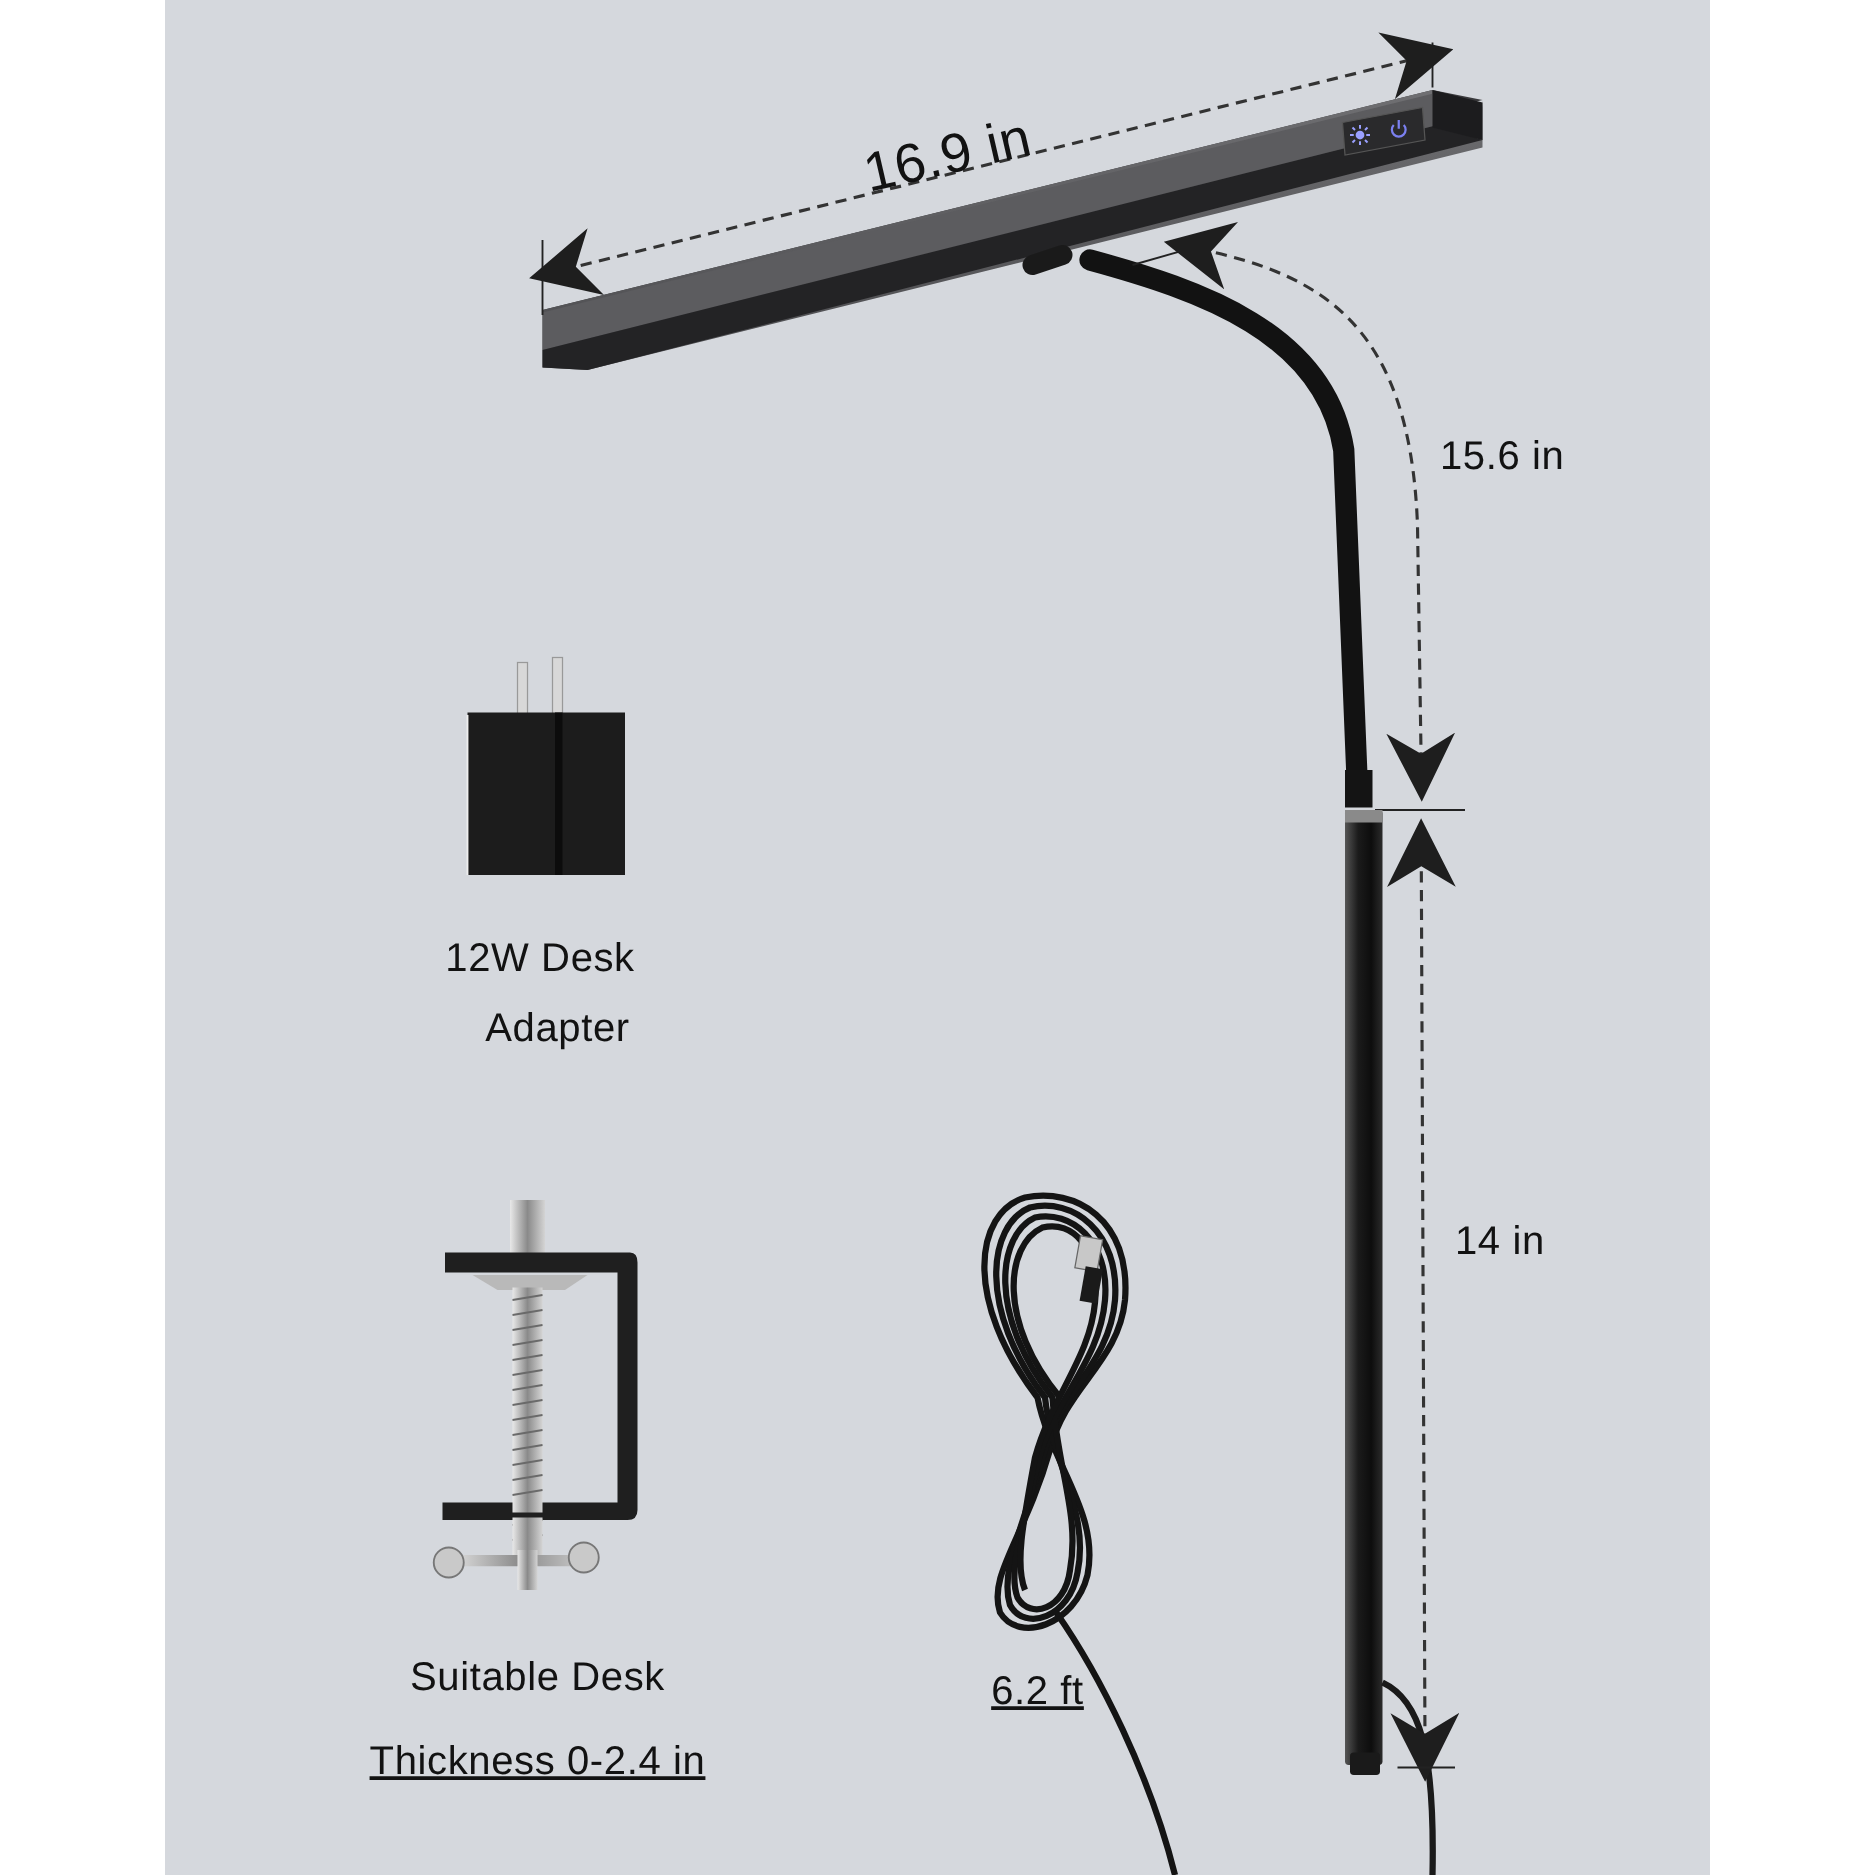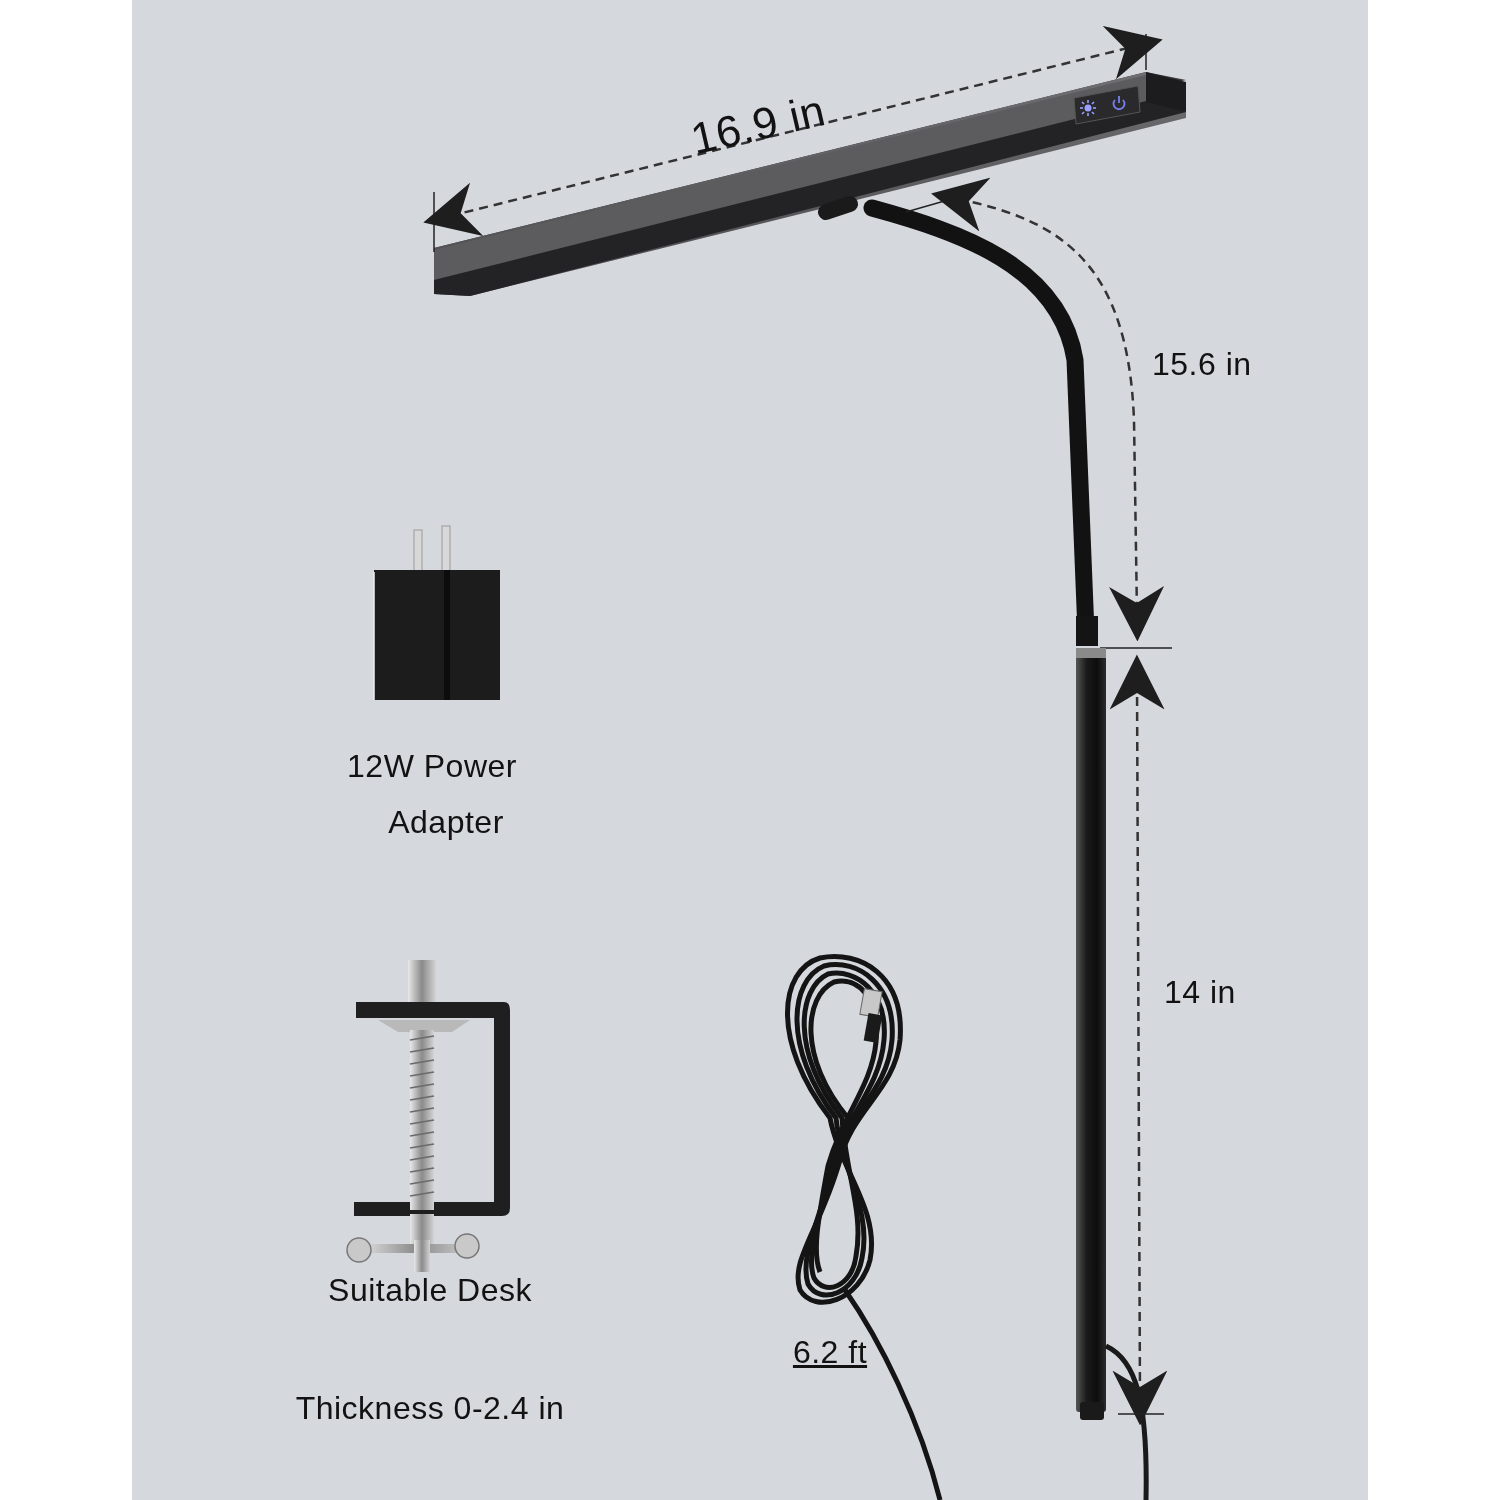--- a/index.html
+++ b/index.html
@@ -157,24 +157,24 @@
   </g>
 </svg>
 
 <div class="label rot" style="left:692px; top:112px; transform:rotate(-13deg); font-size:44px;">16.9 in</div>
 
 <div class="label" style="left:1152px; top:336px;">15.6 in</div>
 
 <div class="label" style="left:1164px; top:964px;">14 in</div>
 
 <div>
-  <div class="label center" style="left:432px; top:738px;">12W Power</div>
+  <div class="label center" style="left:432px; top:738px;">12W Desk</div>
   <div class="label center" style="left:432px; top:794px;margin-left:14px;">Adapter</div>
 </div>
 
 <div>
-  <div class="label center" style="left:430px; top:1262px;">Suitable Desk</div>
-  <div class="label center" style="left:430px; top:1380px;">Thickness 0-2.4 in</div>
+  <div class="label center" style="left:430px; top:1313px;">Suitable Desk</div>
+  <div class="label center" style="left:430px; top:1380px;text-decoration:underline;">Thickness 0-2.4 in</div>
 </div>
 
 <div>
   <div class="label center" style="left:830px; top:1324px;text-decoration:underline;">6.2 ft</div>
 </div>
 
 </body></html>

